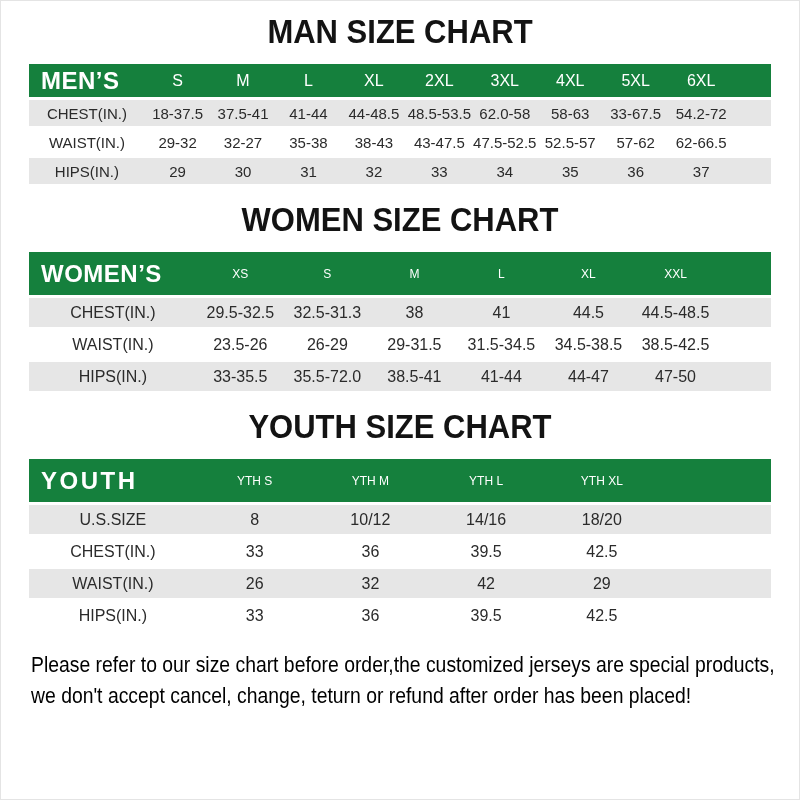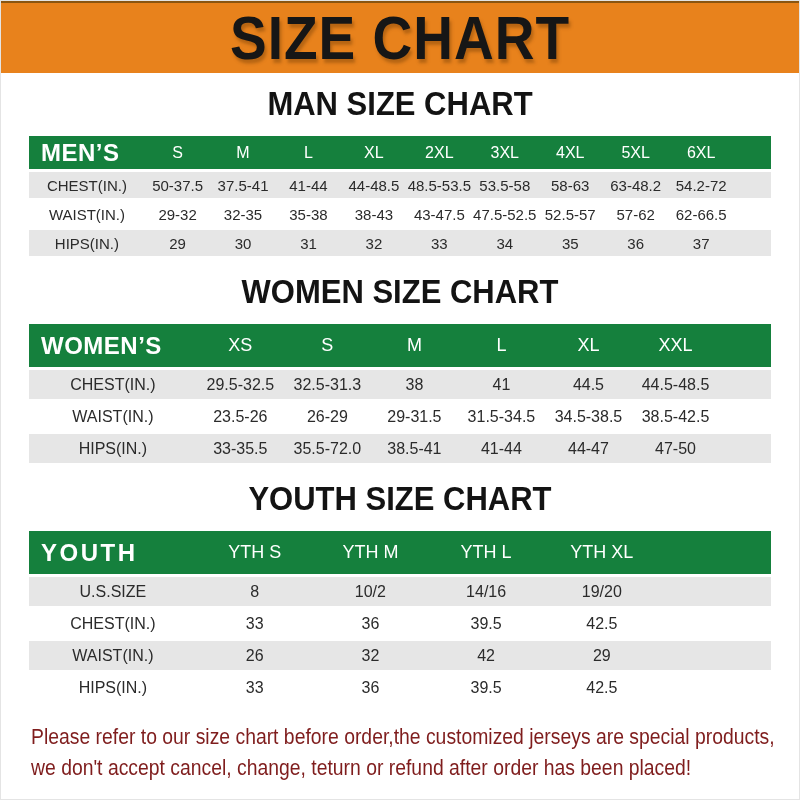--- a/index.html
+++ b/index.html
@@ -27,48 +27,45 @@
   section.first .sec-title{margin-top:13px;}
   
   table.size-table{
     width:742px;margin:0 auto;table-layout:fixed;
     border-collapse:separate;border-spacing:0 3px;
   }
   .size-table th,.size-table td{padding:0;text-align:center;vertical-align:middle;overflow:hidden;}
   .size-table thead th{
     background:#15803d;color:#fff;font-weight:400;font-size:16px;height:33px;
   }
-  .table-women thead th,.table-youth thead th{height:43px;font-size:18px;}
+  .table-women thead th,.table-youth thead th{height:43px;font-size:12px;}
   .size-table thead th.lbl{
     font-weight:700;font-size:24px;text-align:left;padding-left:12px;letter-spacing:.5px;
   }
   .table-youth thead th.lbl{letter-spacing:2.5px;}
   .size-table tbody td{font-size:15px;color:#2b2b2b;height:26px;}
   .table-women tbody td,.table-youth tbody td{height:29px;font-size:16px;}
   .size-table tbody tr:nth-child(odd) td{background:#E6E6E6;}
   .size-table tbody tr:nth-child(even) td{background:#ffffff;}
   
   .table-men .lbl{width:14%;}   .table-men .sp{width:5%;}
   .table-women .lbl{width:21%;} .table-women .sp{width:7%;}
   .table-youth .lbl{width:21%;margin-left:6px;} .table-youth .sp{width:15%;}
   
-  .note{margin:16px 12px 0 30px;color:#7f1d1d;}
+  .note{margin:16px 12px 0 30px;color:#000000;}
   .note-line{
     font-size:22px;line-height:1.42;white-space:nowrap;
     transform:scaleX(.88);transform-origin:0 50%;
   }
 </style>
 </head>
 <body>
 
 <div class="page">
 
-  <header class="banner">
-    <span class="banner-title">SIZE CHART</span>
-  </header>
 
   <section class="first">
     <h2 class="sec-title">MAN SIZE CHART</h2>
     <table class="size-table table-men">
         <thead>
           <tr>
             <th class="lbl">MEN’S</th>
             <th class="col">S</th>
             <th class="col">M</th>
             <th class="col">L</th>
@@ -77,35 +74,35 @@
             <th class="col">3XL</th>
             <th class="col">4XL</th>
             <th class="col">5XL</th>
             <th class="col">6XL</th>
             <th class="sp"></th>
           </tr>
         </thead>
         <tbody>
           <tr>
             <td class="lbl">CHEST(IN.)</td>
-            <td class="val">50-37.5</td>
+            <td class="val">18-37.5</td>
             <td class="val">37.5-41</td>
             <td class="val">41-44</td>
             <td class="val">44-48.5</td>
             <td class="val">48.5-53.5</td>
-            <td class="val">53.5-58</td>
+            <td class="val">62.0-58</td>
             <td class="val">58-63</td>
-            <td class="val">63-48.2</td>
+            <td class="val">33-67.5</td>
             <td class="val">54.2-72</td>
             <td class="sp"></td>
           </tr>
           <tr>
             <td class="lbl">WAIST(IN.)</td>
             <td class="val">29-32</td>
-            <td class="val">32-35</td>
+            <td class="val">32-27</td>
             <td class="val">35-38</td>
             <td class="val">38-43</td>
             <td class="val">43-47.5</td>
             <td class="val">47.5-52.5</td>
             <td class="val">52.5-57</td>
             <td class="val">57-62</td>
             <td class="val">62-66.5</td>
             <td class="sp"></td>
           </tr>
           <tr>
@@ -185,23 +182,23 @@
             <th class="col">YTH M</th>
             <th class="col">YTH L</th>
             <th class="col">YTH XL</th>
             <th class="sp"></th>
           </tr>
         </thead>
         <tbody>
           <tr>
             <td class="lbl">U.S.SIZE</td>
             <td class="val">8</td>
-            <td class="val">10/2</td>
+            <td class="val">10/12</td>
             <td class="val">14/16</td>
-            <td class="val">19/20</td>
+            <td class="val">18/20</td>
             <td class="sp"></td>
           </tr>
           <tr>
             <td class="lbl">CHEST(IN.)</td>
             <td class="val">33</td>
             <td class="val">36</td>
             <td class="val">39.5</td>
             <td class="val">42.5</td>
             <td class="sp"></td>
           </tr>

